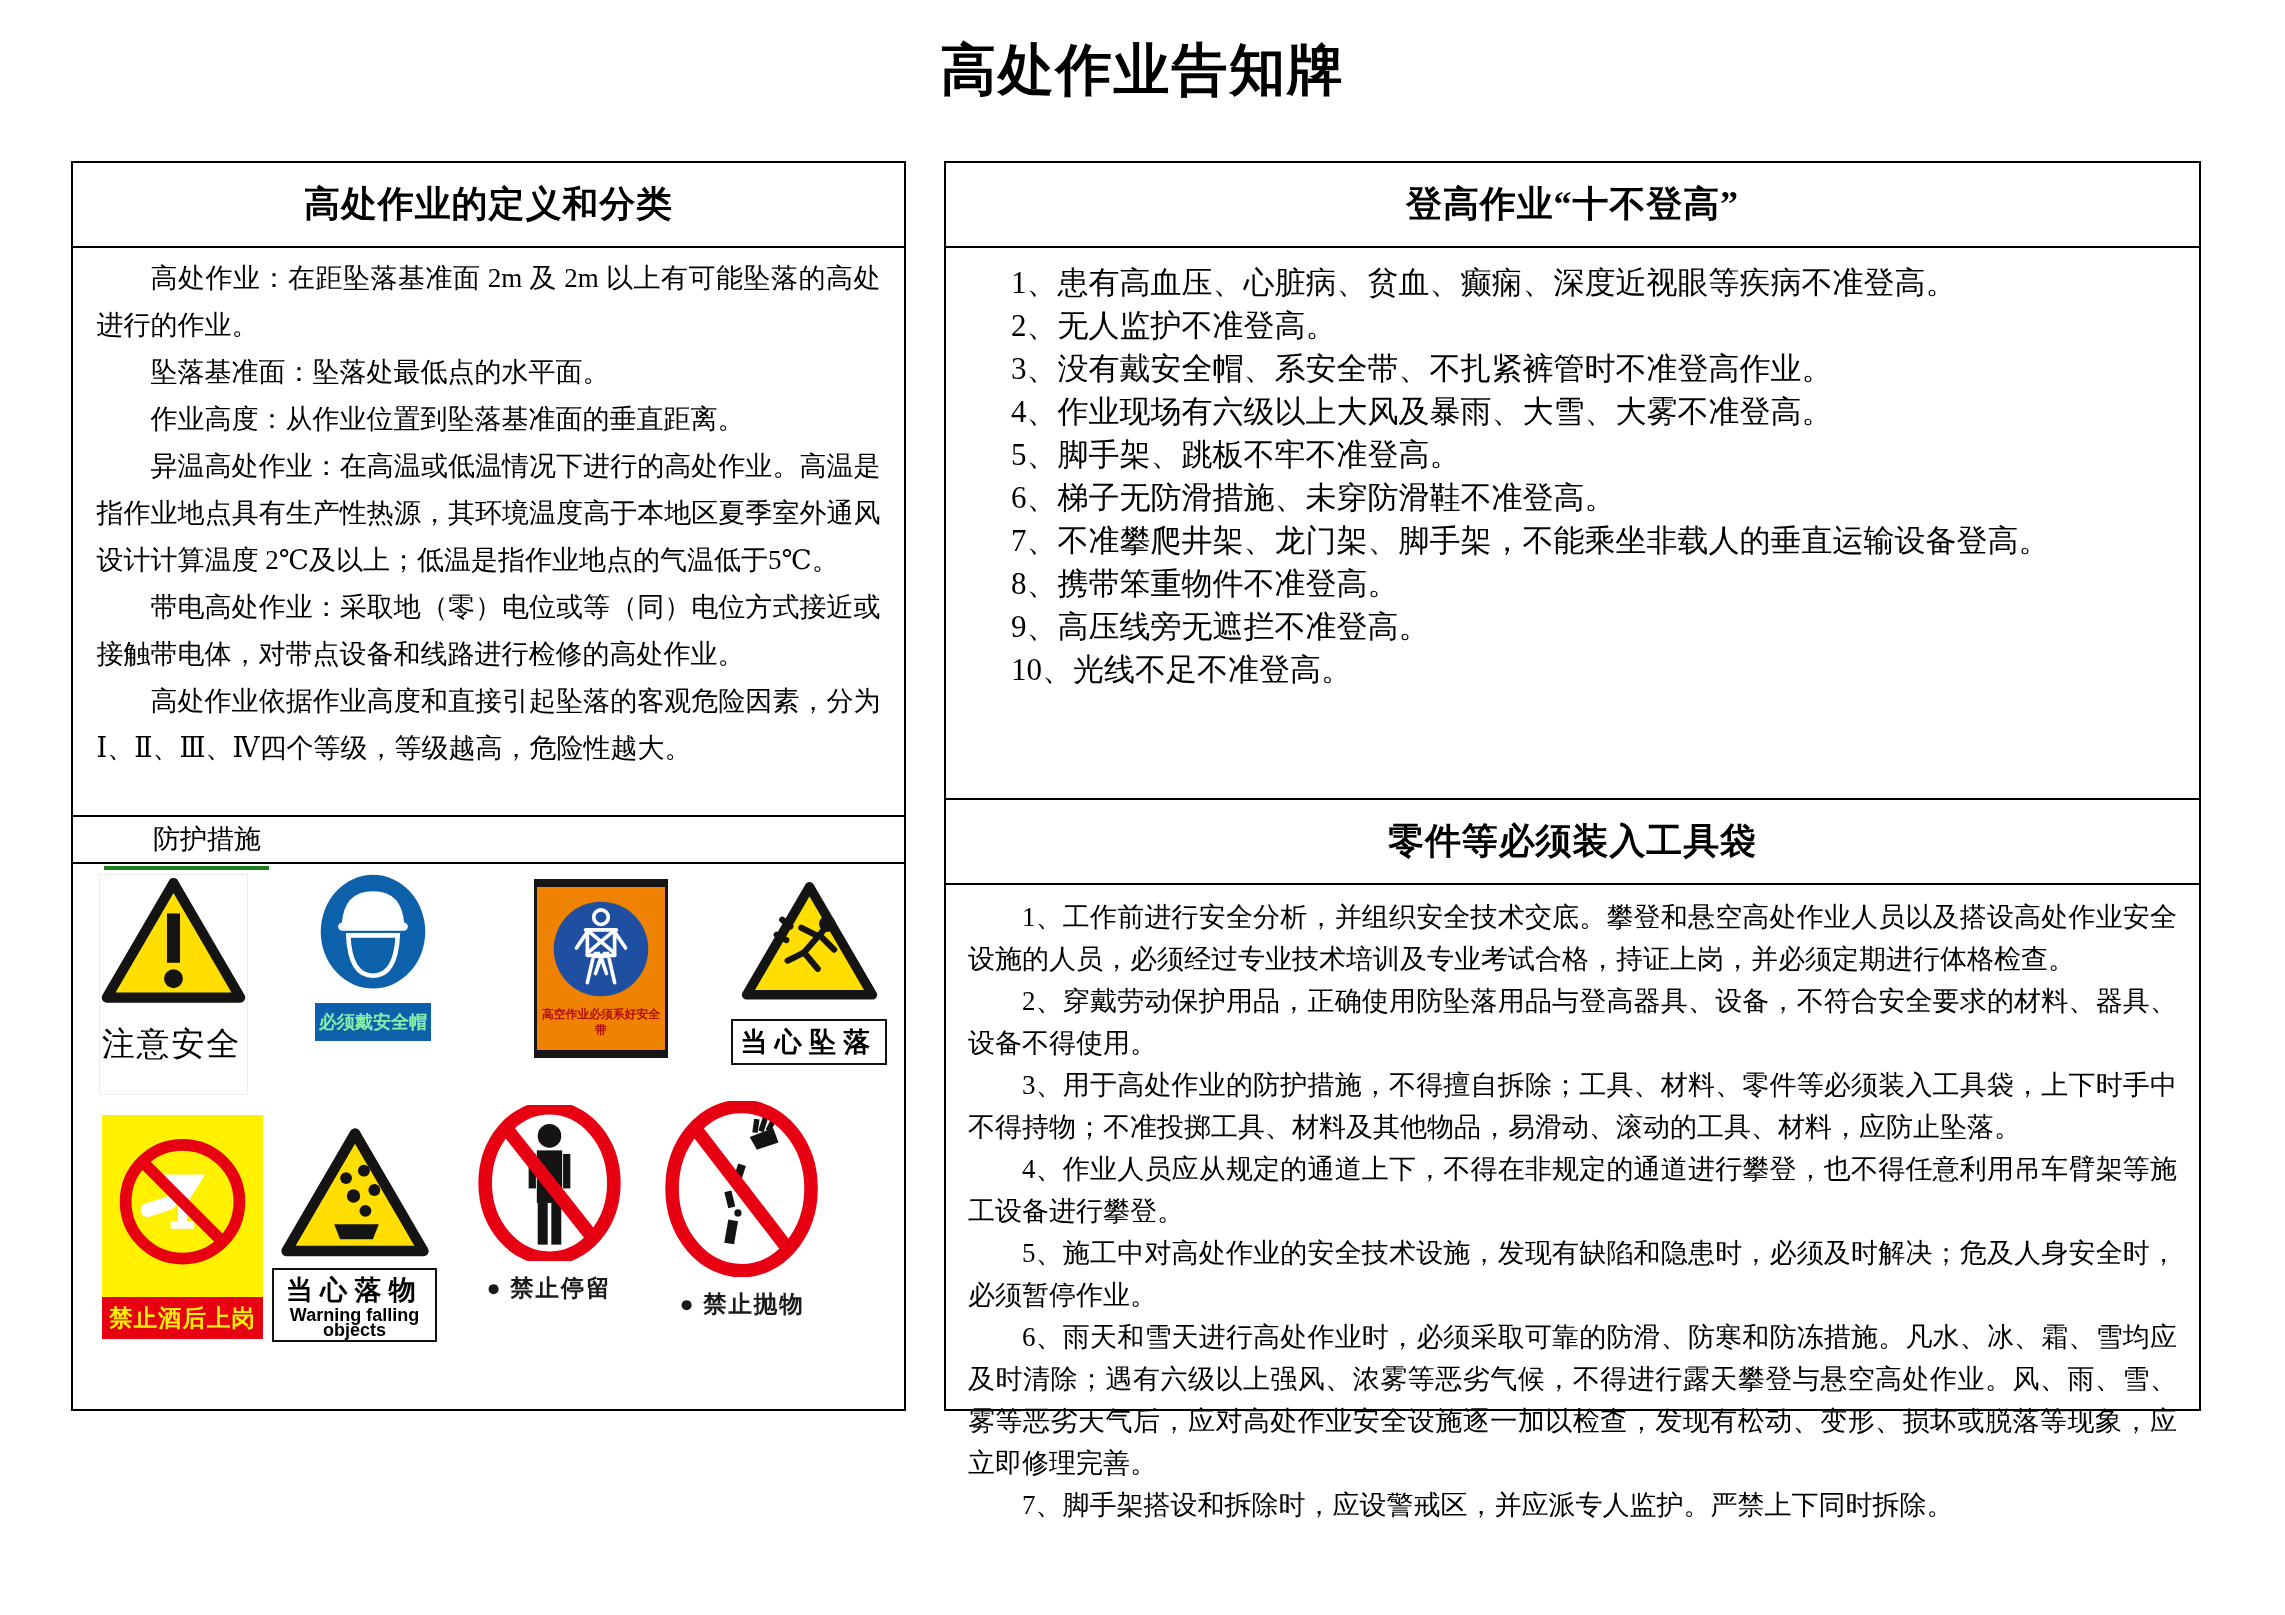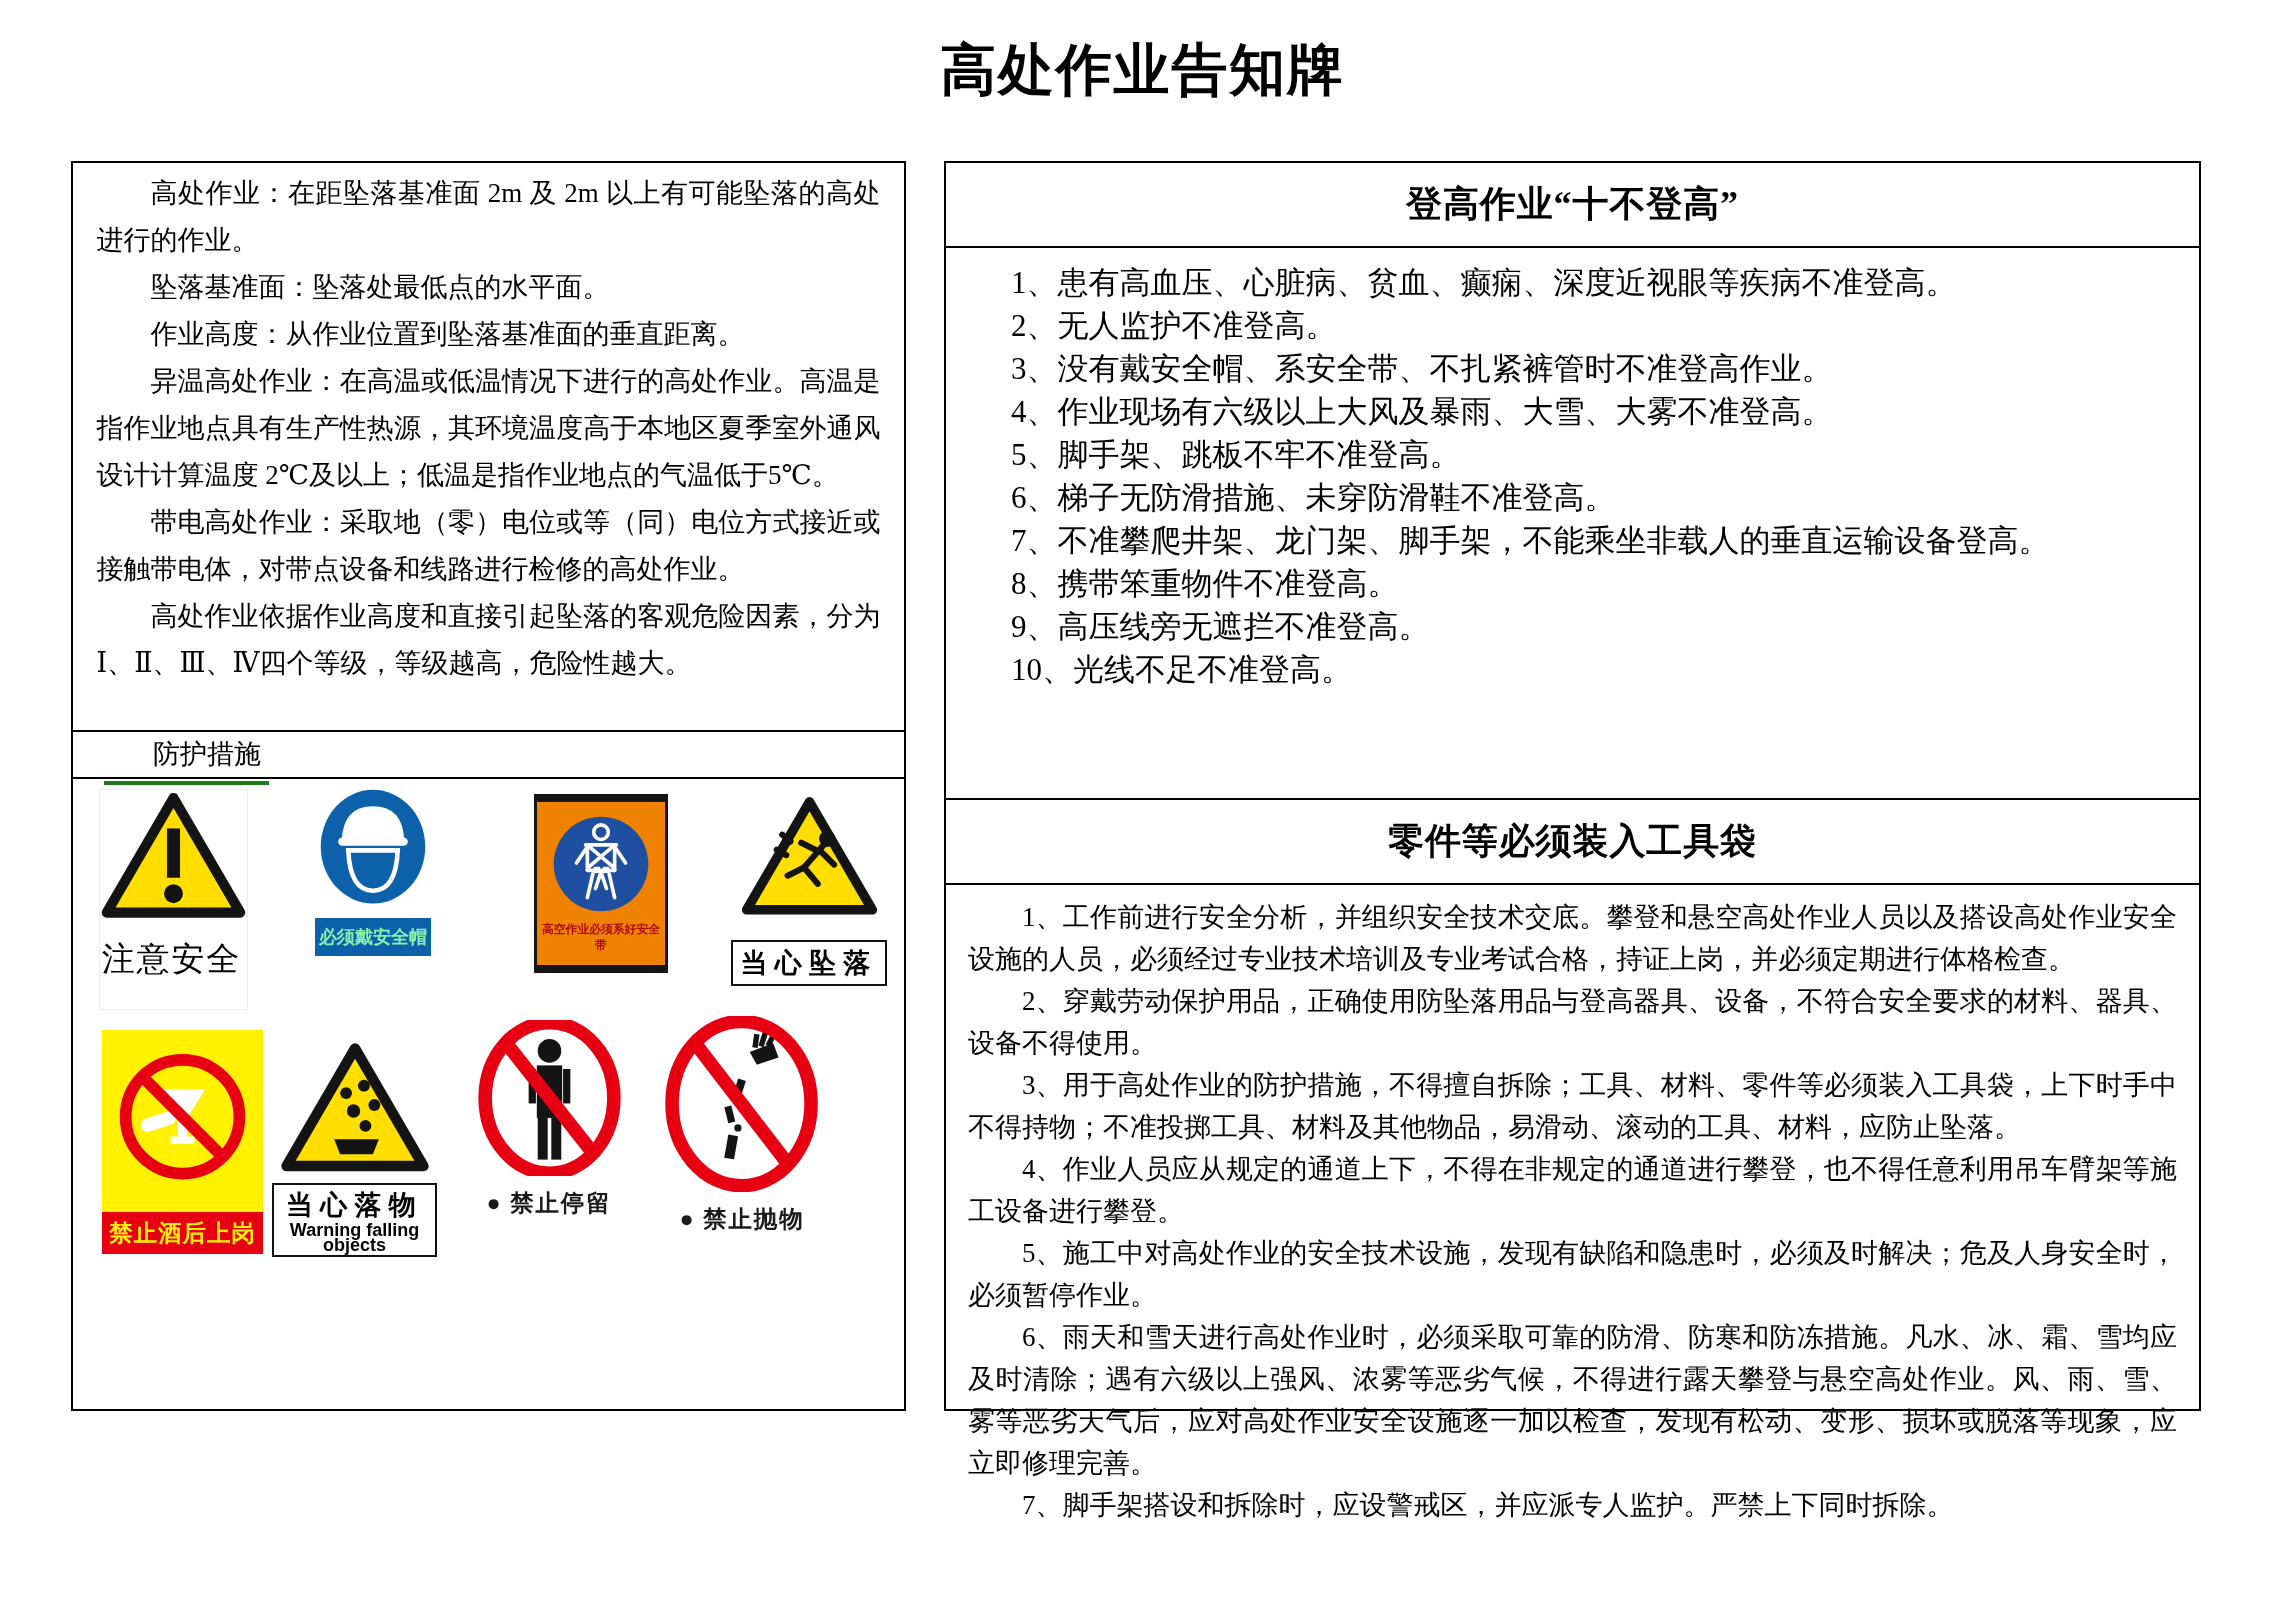--- a/index.html
+++ b/index.html
@@ -34,21 +34,21 @@
   .sign{position:absolute;text-align:center;}
   .sign-card{background:#fff;border:0.9px solid #ececec;}
   .sign-label-plain{font-size:33px;margin-top:11px;text-align:left;padding-left:1.8px;letter-spacing:1.8px;}
   .blue-band{margin-top:5.4px;background:#0D61AB;color:#86efac;font-size:18px;font-weight:bold;
     height:38px;line-height:38px;text-align:center;font-family:"Liberation Sans","DejaVu Sans",sans-serif;}
   .orange-poster{background:#EF8200;border:3.6px solid #151515;border-top-width:8.1px;border-bottom-width:8.1px;
     box-sizing:border-box;display:flex;flex-direction:column;align-items:center;}
   .orange-caption{color:#B00D10;font-size:11.8px;font-weight:bold;margin-top:8.1px;letter-spacing:0px;
     font-family:"Liberation Sans","DejaVu Sans",sans-serif;}
   .framed-label{border:2.7px solid #111;background:#fff;font-size:27px;font-weight:bold;
-    letter-spacing:7.2px;padding:2.7px 5.4px;margin-top:18px;display:block;}
+    letter-spacing:7.2px;padding:2.7px 5.4px;margin-top:12px;display:block;}
   .framed-label .sub{display:block;font-size:18px;letter-spacing:0;line-height:14.5px;
     font-family:"Liberation Sans","DejaVu Sans",sans-serif;}
   .yellow-poster{background:#FFF100;position:relative;}
   .red-band{position:absolute;left:0;right:0;bottom:0;height:42px;background:#E60012;
     color:#FFF100;font-size:23.5px;font-weight:bold;line-height:42px;text-align:center;letter-spacing:0.9px;}
   .prohibit-caption{font-size:23.5px;font-weight:bold;margin-top:7.2px;color:#1a1a1a;letter-spacing:1.8px;}
   .layout-note{position:absolute;left:16.3px;top:470px;font-size:28px;letter-spacing:0.9px;}
   
   .rules-list{
     height:552px;border-bottom:2.7px solid #000;box-sizing:border-box;
@@ -58,20 +58,21 @@
     padding:11px 22px 0 22px;font-size:27px;line-height:42px;text-align:justify;
   }
   .requirements p{margin:0;text-indent:2em;}
 </style>
 </head>
 <body>
 
 <div class="page-title">高处作业告知牌</div>
 
 <div class="panel panel-left">
+  <div class="panel-header">高处作业的定义和分类</div>
 
   <div class="definitions">
     <p>高处作业：在距坠落基准面 2m 及 2m 以上有可能坠落的高处进行的作业。</p>
     <p>坠落基准面：坠落处最低点的水平面。</p>
     <p>作业高度：从作业位置到坠落基准面的垂直距离。</p>
     <p>异温高处作业：在高温或低温情况下进行的高处作业。高温是指作业地点具有生产性热源，其环境温度高于本地区夏季室外通风设计计算温度 2℃及以上；低温是指作业地点的气温低于5℃。</p>
     <p>带电高处作业：采取地（零）电位或等（同）电位方式接近或接触带电体，对带点设备和线路进行检修的高处作业。</p>
     <p>高处作业依据作业高度和直接引起坠落的客观危险因素，分为Ⅰ、Ⅱ、Ⅲ、Ⅳ四个等级，等级越高，危险性越大。</p>
   </div>
 

